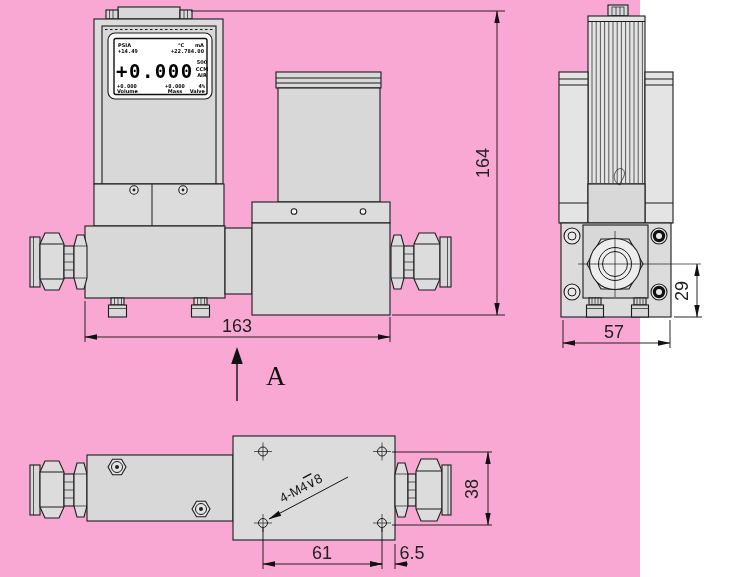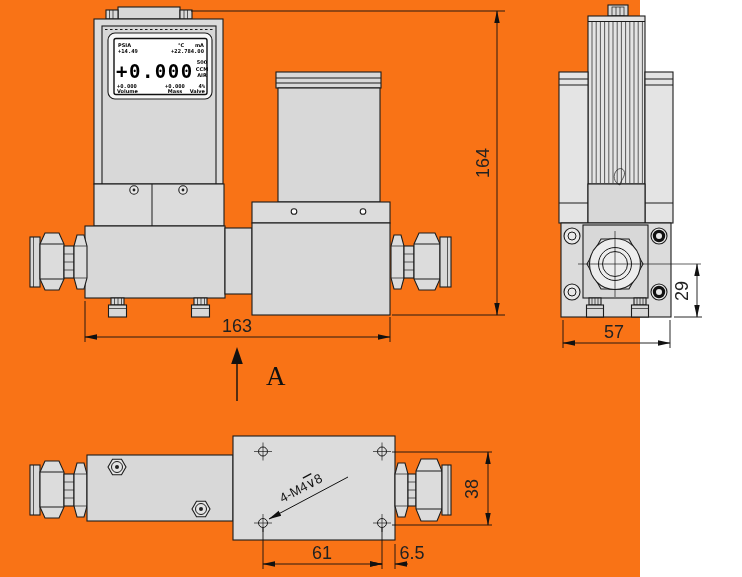--- a/index.html
+++ b/index.html
@@ -1,16 +1,16 @@
 <!DOCTYPE html>
 <html><head>
 <meta charset="utf-8">
 <style>
   html,body{margin:0;padding:0;background:#fff;}
-  .canvas{width:640px;height:577px;background:#f97316;position:relative;font-family:"Liberation Sans",sans-serif;}
+  .canvas{width:640px;height:577px;background:#f9a8d4;position:relative;font-family:"Liberation Sans",sans-serif;}
   svg{display:block;}
   .part{stroke:#1c1c1c;stroke-width:1.1;}
   .fillA{fill:#dcdcdc;}
   .fillB{fill:#d8d8d8;}
   .fillC{fill:#e4e4e4;}
   .ln{stroke:#1c1c1c;stroke-width:1;fill:none;}
   .thin{stroke:#1c1c1c;stroke-width:0.7;fill:none;}
   .dim{stroke:#111;stroke-width:0.9;fill:none;}
   .dimtxt{font-size:18px;fill:#222;}
   .sect{font-family:"Liberation Serif",serif;font-size:27px;fill:#111;}

